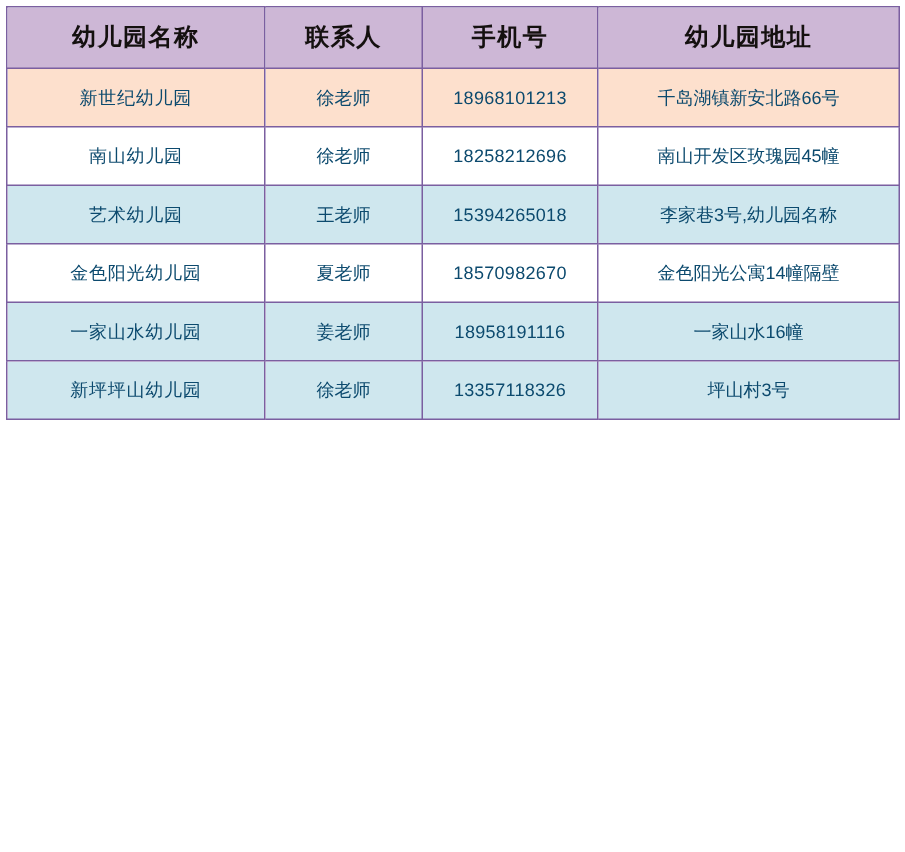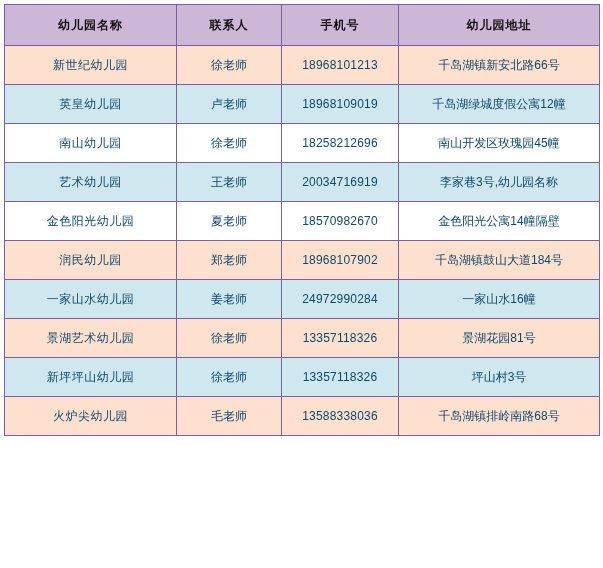--- a/index.html
+++ b/index.html
@@ -36,21 +36,21 @@
     font-size: 12px;
     color: #0c4a6e;
     height: 38px;
     padding: 0 3px;
     white-space: nowrap;
     overflow: hidden;
   }
   table.kg thead th {
     background: #cdb7d6;
     font-weight: bold;
-    font-size: 12px;
+    font-size: 16px;
     color: #14100f;
     height: 40px;
     letter-spacing: 1px;
   }
   
   tr.r-peach td { background: #fde0cd; }
   tr.r-blue  td { background: #cfe7ee; }
   tr.r-white td { background: #ffffff; }
   tr.r-grey  td { background: #f2f2f2; }
 
@@ -77,69 +77,45 @@
         <th>幼儿园地址</th>
       </tr>
     </thead>
     <tbody id="tbody">
         <tr class="r-peach">
           <td class="name">新世纪幼儿园</td>
           <td class="contact">徐老师</td>
           <td class="phone">18968101213</td>
           <td class="addr">千岛湖镇新安北路66号</td>
         </tr>
-        <tr class="r-blue">
-          <td class="name">英皇幼儿园</td>
-          <td class="contact">卢老师</td>
-          <td class="phone">18968109019</td>
-          <td class="addr">千岛湖绿城度假公寓12幢</td>
-        </tr>
         <tr class="r-white">
           <td class="name">南山幼儿园</td>
           <td class="contact">徐老师</td>
           <td class="phone">18258212696</td>
           <td class="addr">南山开发区玫瑰园45幢</td>
         </tr>
         <tr class="r-blue">
           <td class="name">艺术幼儿园</td>
           <td class="contact">王老师</td>
-          <td class="phone">20034716919</td>
+          <td class="phone">15394265018</td>
           <td class="addr">李家巷3号,幼儿园名称</td>
         </tr>
         <tr class="r-white">
           <td class="name">金色阳光幼儿园</td>
           <td class="contact">夏老师</td>
           <td class="phone">18570982670</td>
           <td class="addr">金色阳光公寓14幢隔壁</td>
         </tr>
-        <tr class="r-peach">
-          <td class="name">润民幼儿园</td>
-          <td class="contact">郑老师</td>
-          <td class="phone">18968107902</td>
-          <td class="addr">千岛湖镇鼓山大道184号</td>
-        </tr>
         <tr class="r-blue">
           <td class="name">一家山水幼儿园</td>
           <td class="contact">姜老师</td>
-          <td class="phone">24972990284</td>
+          <td class="phone">18958191116</td>
           <td class="addr">一家山水16幢</td>
-        </tr>
-        <tr class="r-peach">
-          <td class="name">景湖艺术幼儿园</td>
-          <td class="contact">徐老师</td>
-          <td class="phone">13357118326</td>
-          <td class="addr">景湖花园81号</td>
         </tr>
         <tr class="r-blue">
           <td class="name">新坪坪山幼儿园</td>
           <td class="contact">徐老师</td>
           <td class="phone">13357118326</td>
           <td class="addr">坪山村3号</td>
         </tr>
-        <tr class="r-peach">
-          <td class="name">火炉尖幼儿园</td>
-          <td class="contact">毛老师</td>
-          <td class="phone">13588338036</td>
-          <td class="addr">千岛湖镇排岭南路68号</td>
-        </tr>
       </tbody>
   </table>
 </div>
 
 </body></html>

